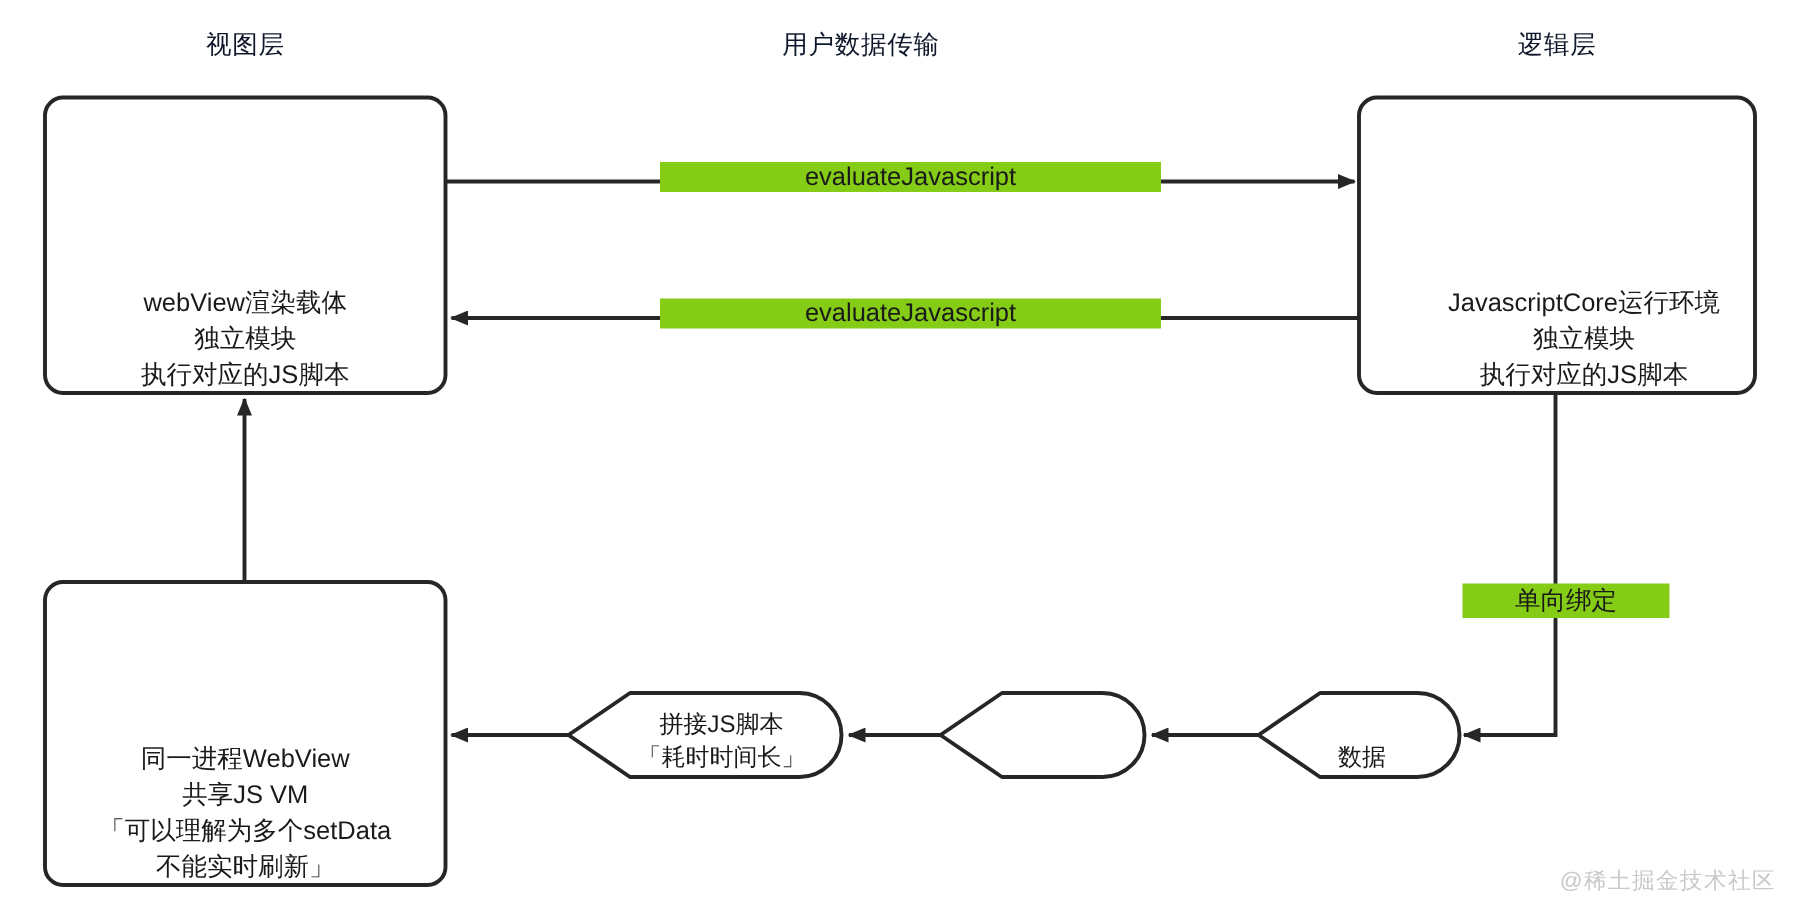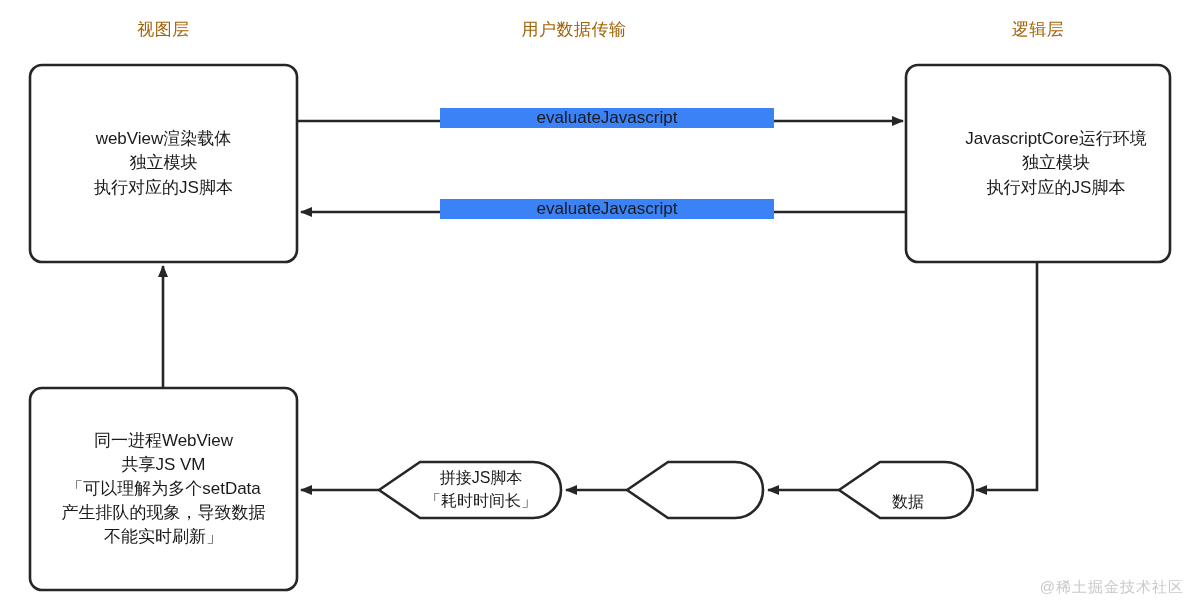--- a/index.html
+++ b/index.html
@@ -22,50 +22,50 @@
   #diagram-svg {
     position: absolute;
     left: 0;
     top: 0;
     width: 1200px;
     height: 611px;
   }
   .layer-title {
     position: absolute;
     font-size: 17px;
-    color: #a16207;
+    color: #0f172a;
     white-space: nowrap;
     text-align: center;
     letter-spacing: 0.5px;
   }
   .node-text {
     position: absolute;
     display: flex;
     flex-direction: column;
     align-items: center;
-    justify-content: center;
+    justify-content: flex-end;
     text-align: center;
     color: #1a1a1a;
     white-space: nowrap;
     pointer-events: none;
   }
   .node-text .line {
     line-height: 1.42;
   }
   .big-box-text {
     font-size: 17px;
   }
   .hex-text {
     font-size: 16px;
   }
   .edge-label {
     position: absolute;
     font-size: 17px;
     color: #1a1a1a;
-    background: #3b82f6;
+    background: #84cc16;
     padding: 0 7px;
     white-space: nowrap;
     text-align: center;
   }
   .watermark {
     position: absolute;
     right: 16px;
     bottom: 14px;
     font-size: 15px;
     color: #c9c9c9;
@@ -134,35 +134,35 @@
   <div class="node-text big-box-text" style="left:906px; top:65px; width:300px; height:197px;">
     <div class="line">JavascriptCore运行环境</div>
     <div class="line">独立模块</div>
     <div class="line">执行对应的JS脚本</div>
   </div>
 
   <div class="node-text big-box-text" style="left:30px; top:388px; width:267px; height:202px;">
     <div class="line">同一进程WebView</div>
     <div class="line">共享JS VM</div>
     <div class="line">「可以理解为多个setData</div>
-    <div class="line">产生排队的现象，导致数据</div>
     <div class="line">不能实时刷新」</div>
   </div>
 
   <div class="node-text hex-text" style="left:401px; top:462px; width:160px; height:56px;">
     <div class="line">拼接JS脚本</div>
     <div class="line">「耗时时间长」</div>
   </div>
 
 
-  <div class="node-text hex-text" style="left:852px; top:462px; width:112px; height:56px;margin-top:12px;">
+  <div class="node-text hex-text" style="left:852px; top:462px; width:112px; height:56px;">
     <div class="line">数据</div>
   </div>
 
   <div class="edge-label" style="left:440px; top:108px; width:320px;">evaluateJavascript</div>
 
   <div class="edge-label" style="left:440px; top:199px; width:320px;">evaluateJavascript</div>
 
 
+  <div class="edge-label" style="left:975px; top:389px; width:124px;">单向绑定</div>
 
   <div class="watermark">@稀土掘金技术社区</div>
 
 </div>
 
 </body></html>

